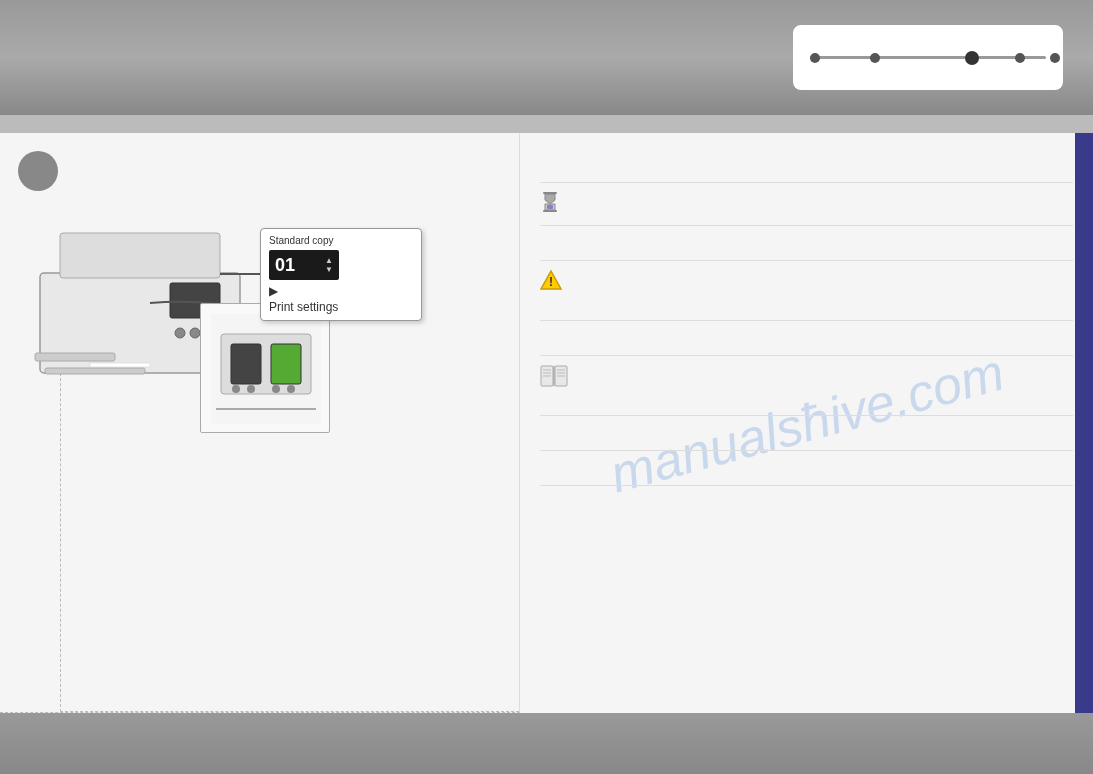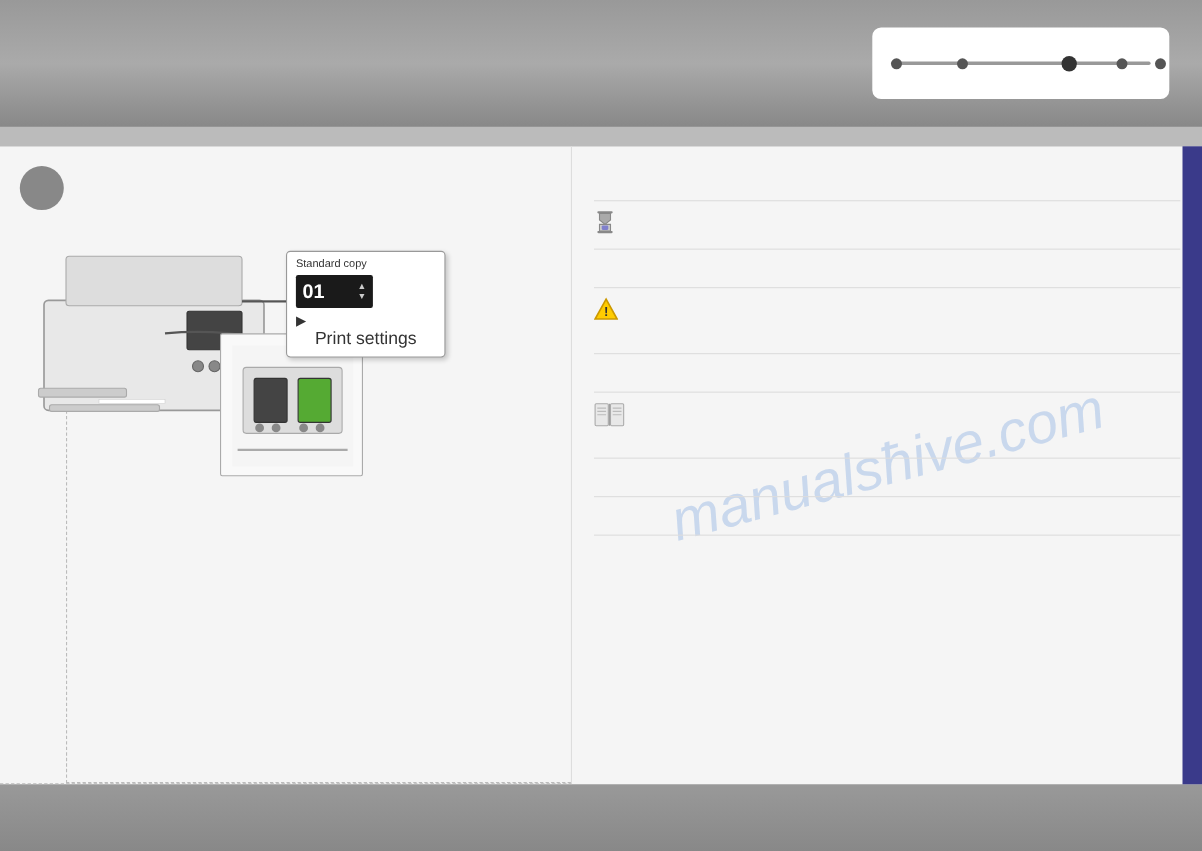--- a/index.html
+++ b/index.html
@@ -131,21 +131,21 @@
       border: 1.5px solid #aaa;
       background: #f9f9f9;
       border-radius: 2px;
     }
 
     
     .lcd-popup {
       position: absolute;
       top: 45px;
       left: 230px;
-      width: 145px;
+      width: 162px;
       background: white;
       border: 1.5px solid #999;
       border-radius: 4px;
       padding: 6px 8px;
       box-shadow: 2px 2px 5px rgba(0,0,0,0.2);
       z-index: 10;
     }
 
     .lcd-title {
       font-size: 10px;
@@ -179,23 +179,22 @@
       margin-left: 4px;
     }
 
     .lcd-play {
       font-size: 12px;
       color: #333;
       margin-bottom: 2px;
     }
 
     .lcd-settings {
-      font-size: 16px;
+      font-size: 12px;
       color: #333;
-      text-align: center;
     }
 
     
     .connector-line {
       position: absolute;
       top: 90px;
       left: 190px;
       width: 45px;
       height: 2px;
       background: #555;

